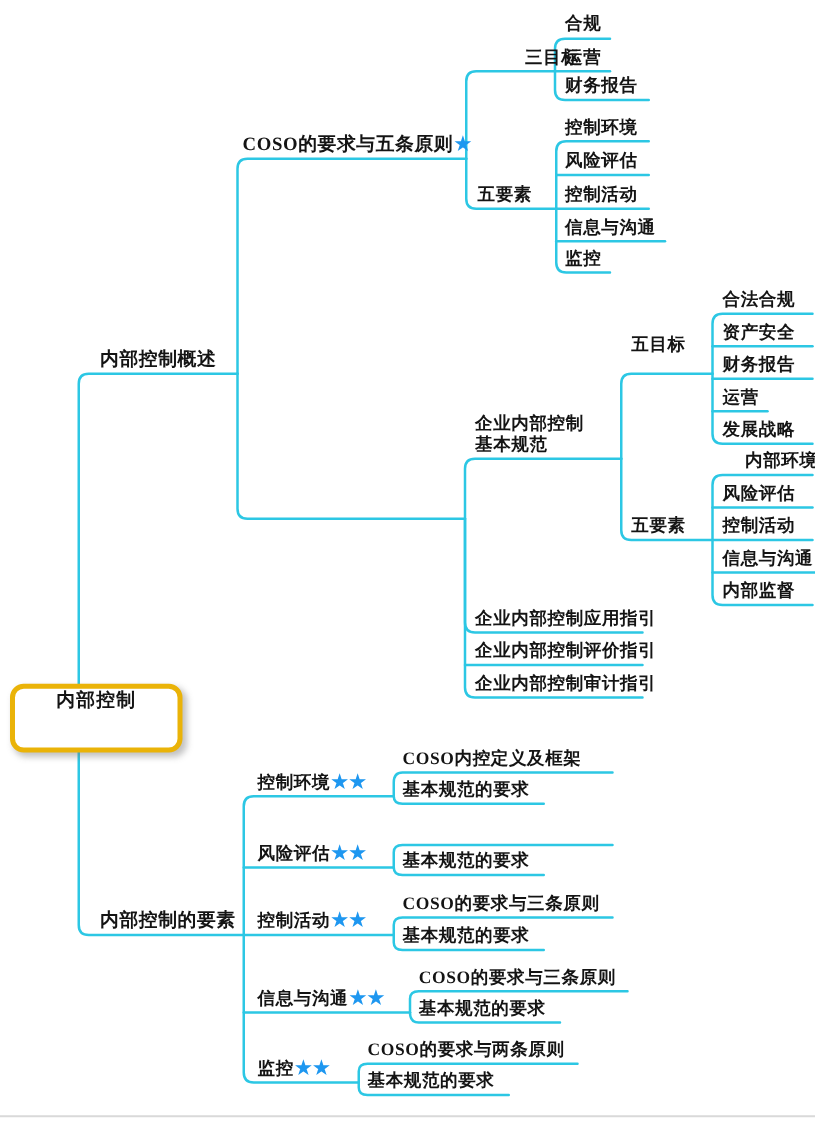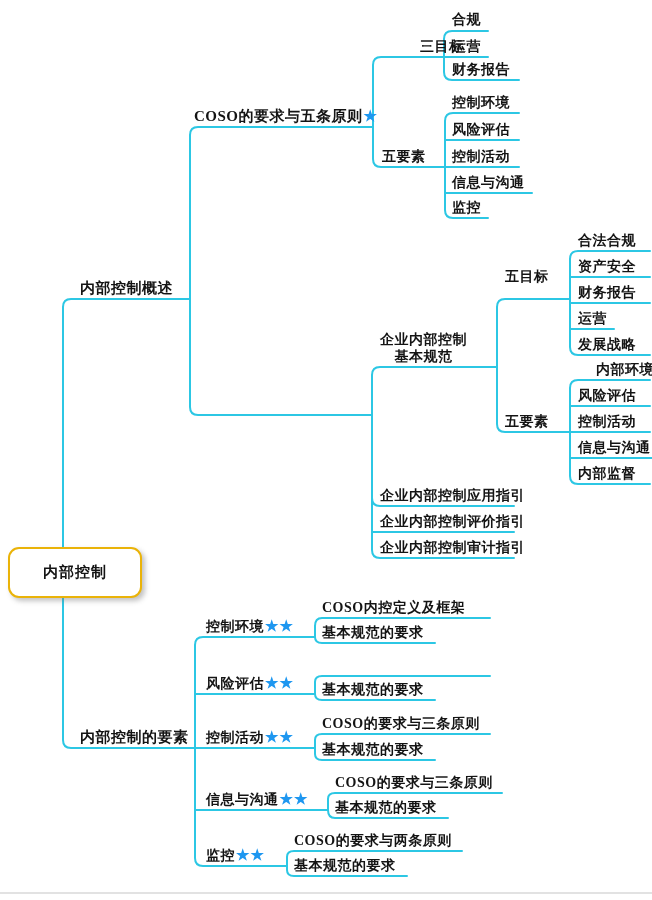--- a/index.html
+++ b/index.html
@@ -10,27 +10,27 @@
   }
   svg.wires{position:absolute;left:0;top:0;}
   .cx{fill:none;stroke:#2cc7e4;stroke-width:2;stroke-linecap:round;}
   .baseline{stroke:#d9d9d9;stroke-width:1.5;}
   .lbl{
     position:absolute;white-space:nowrap;
     font-weight:bold;font-size:14px;line-height:19px;height:19px;
     color:#141414;letter-spacing:0.5px;
   }
   .lbl.big{font-size:15px;}
-  .two-line{height:auto;line-height:17px;text-align:center;}
+  .two-line{height:auto;line-height:17px;}
   .star{color:#1e97f0;font-size:15px;letter-spacing:1px;padding-left:1px;}
   .root-box{
     position:absolute;left:8px;top:547px;width:130px;height:47px;
-    border:2px solid #eab308;border-radius:11px;background:#ffffff;
+    border:4px solid #eab308;border-radius:11px;background:#ffffff;
     box-shadow:3px 3px 5px rgba(120,120,120,0.45);
-    display:flex;align-items:center;justify-content:center;
+    display:flex;justify-content:center;
     font-weight:bold;font-size:15px;color:#141414;letter-spacing:1px;
   }
 </style>
 </head>
 <body>
 
 <div class="canvas">
 
   <svg class="wires" width="652" height="900">
     <g>

